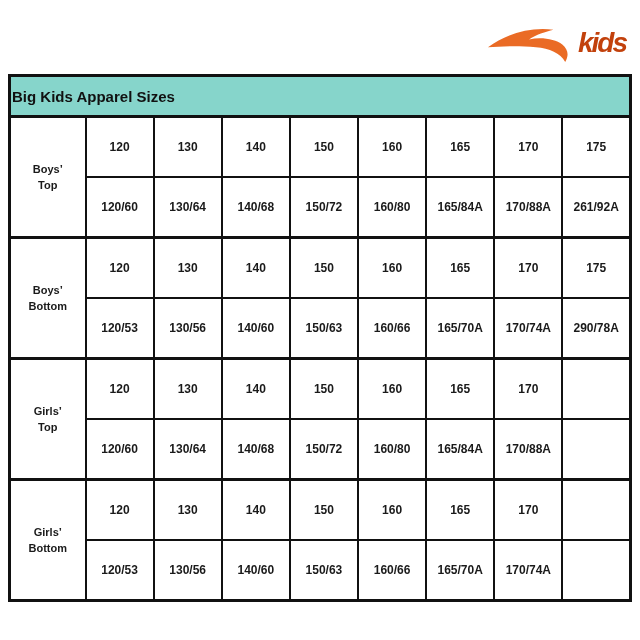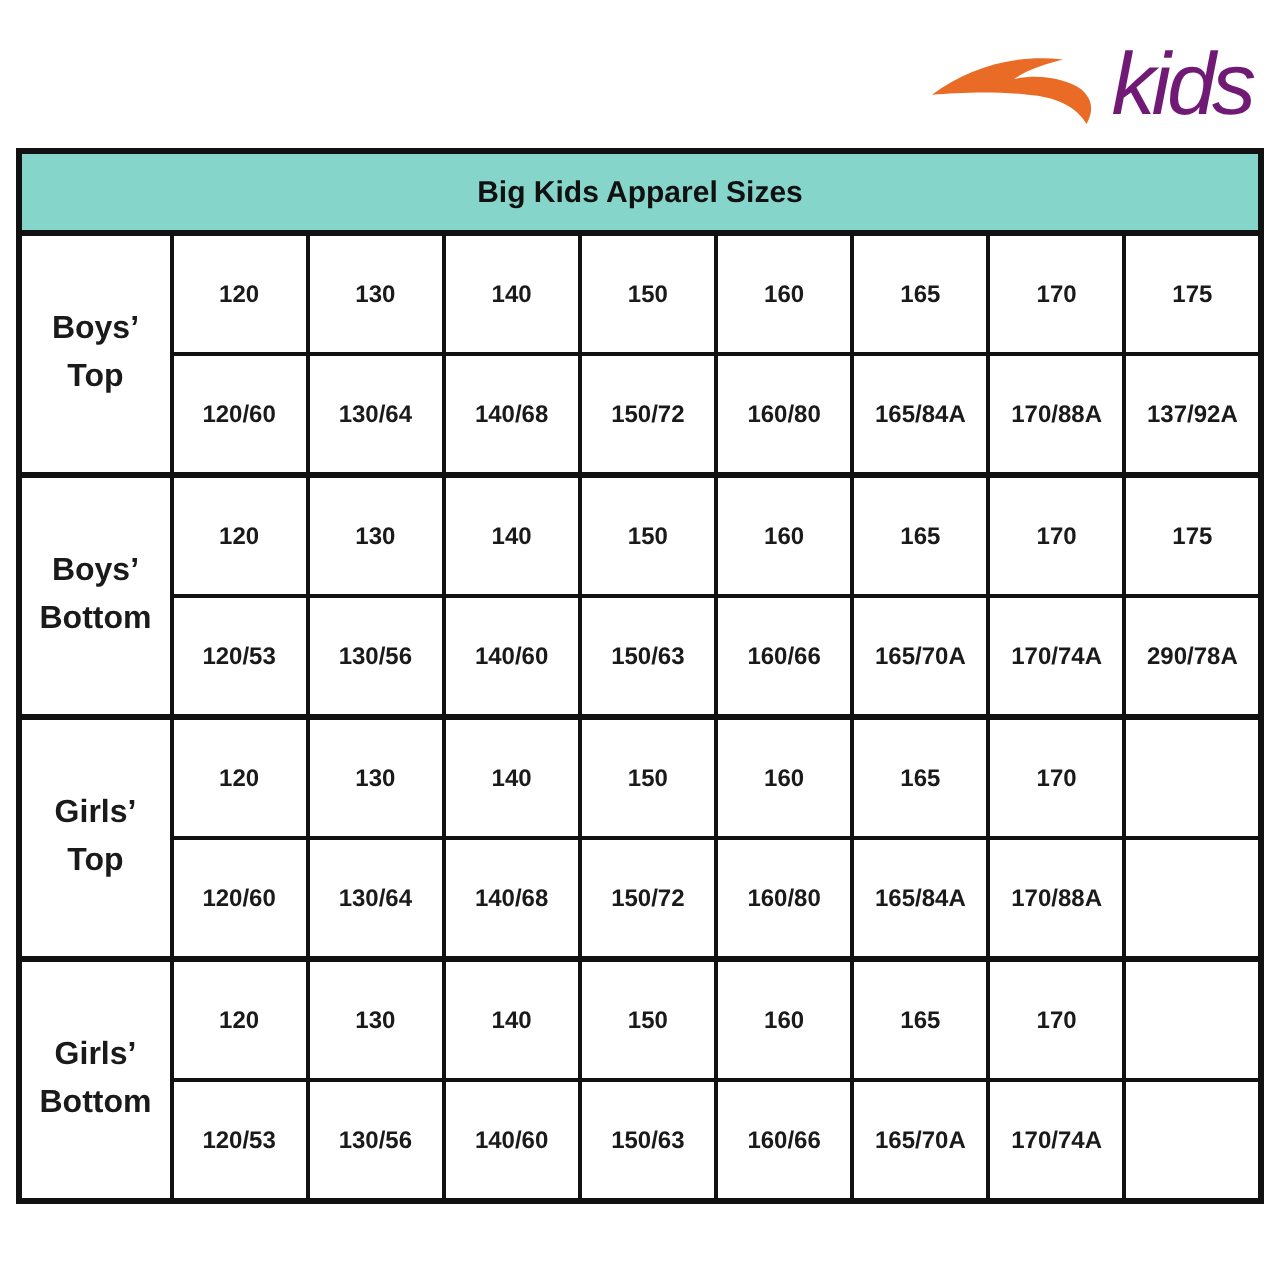--- a/index.html
+++ b/index.html
@@ -8,46 +8,46 @@
     font-family:"Liberation Sans", sans-serif;color:#141414;
     -webkit-font-smoothing:antialiased;
   }
   
   .logo{
     position:absolute;top:14px;right:8px;height:52px;
     display:flex;align-items:center;gap:3px;
   }
   .logo svg{display:block;}
   .logo .word{
-    font-size:44px;font-weight:normal;font-style:italic;
-    color:#701a75;letter-spacing:-2px;line-height:1;
+    font-size:28px;font-weight:bold;font-style:italic;
+    color:#c2410c;letter-spacing:-2px;line-height:1;
     padding-right:6px;margin-top:6px;
   }
   
   .chart{
     position:absolute;left:8px;top:74px;
   }
   table{
     border-collapse:collapse;table-layout:fixed;
     width:624px;border:3px solid #111;
   }
   col.labelcol{width:76px;}
   th.title{
     background:#86D5CB;height:36px;border:2px solid #111;
-    font-size:15px;font-weight:bold;text-align:center;color:#111;
+    font-size:15px;font-weight:bold;text-align:left;color:#111;
   }
   td{
     border:2px solid #111;height:58px;
     text-align:center;vertical-align:middle;
     font-size:12px;font-weight:bold;color:#1a1a1a;
     overflow:hidden;padding:0 1px;
   }
   tbody tr.size-row td{border-top-width:3px;text-align:center;}
   td.label{
-    font-size:16px;white-space:pre-line;line-height:1.5;
+    font-size:11px;white-space:pre-line;line-height:1.5;
   }
 </style>
 </head>
 <body>
 
 <div class="logo">
   <span>
     <svg width="88" height="45" viewBox="0 0 90 46" xmlns="http://www.w3.org/2000/svg">
       <path fill="#EA6B25" d="M1,30
         C20,16 44,9 68,12
@@ -94,21 +94,21 @@
       <td>175</td>
     </tr>
     <tr>
       <td>120/60</td>
       <td>130/64</td>
       <td>140/68</td>
       <td>150/72</td>
       <td>160/80</td>
       <td>165/84A</td>
       <td>170/88A</td>
-      <td>137/92A</td>
+      <td>261/92A</td>
     </tr>
   </tbody>
 
   <tbody>
     <tr class="size-row">
       <td class="label" rowspan="2">Boys’
 Bottom</td>
       <td>120</td>
       <td>130</td>
       <td>140</td>

